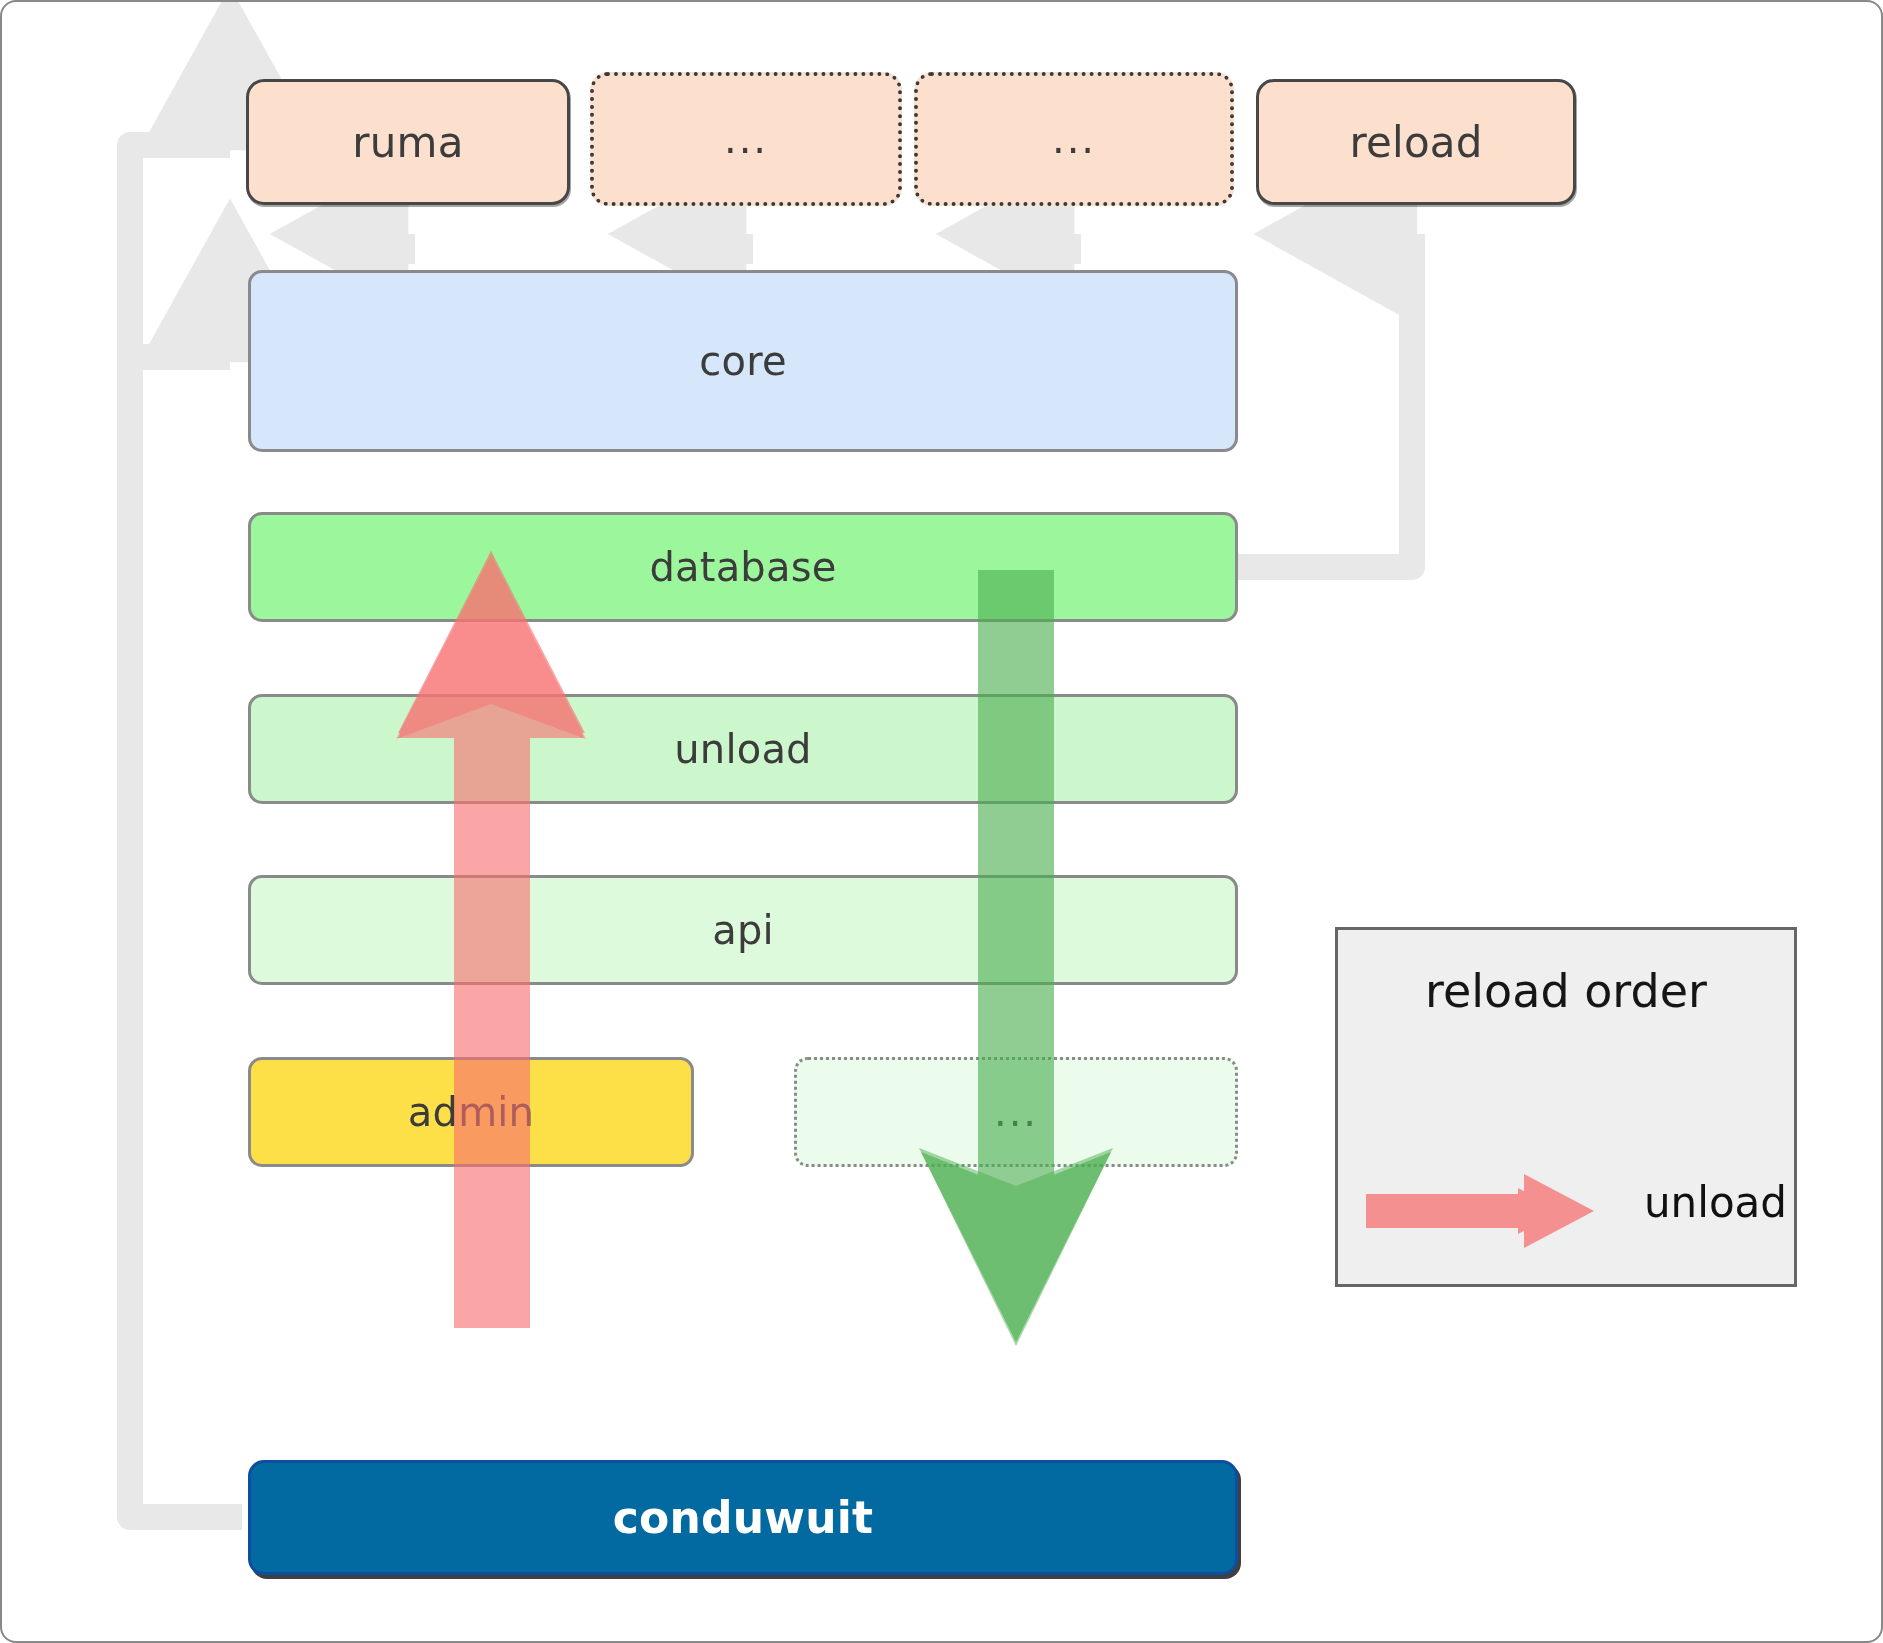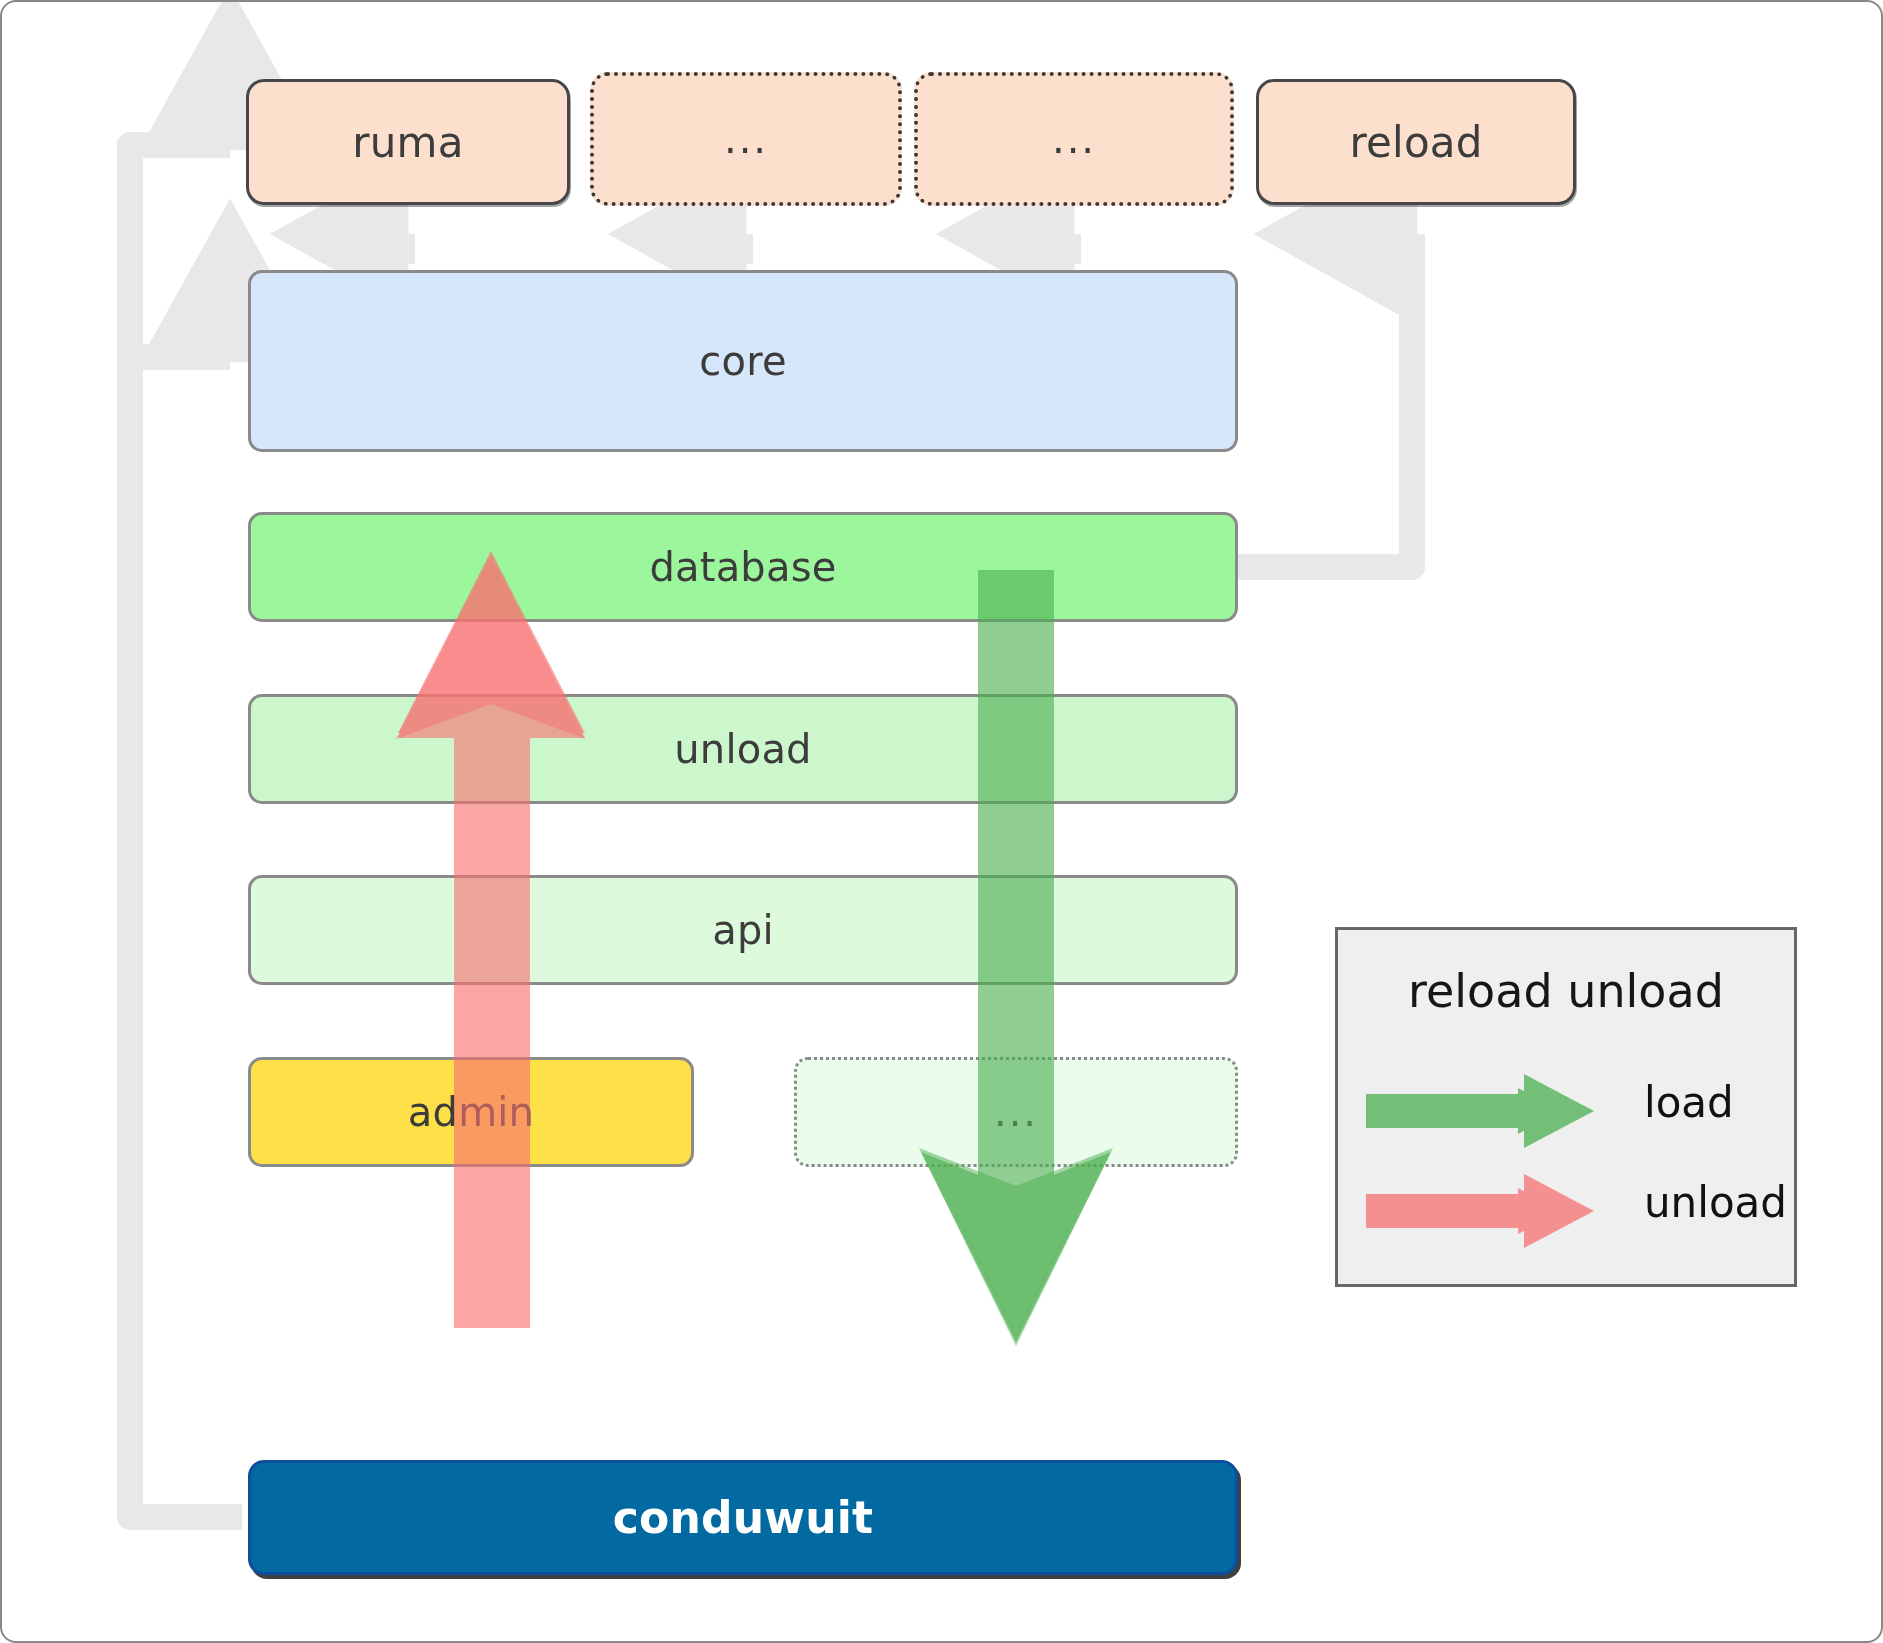--- a/index.html
+++ b/index.html
@@ -213,32 +213,22 @@
     <g opacity="0.62">
       <rect x="976" y="568" width="76" height="680" fill="#4caf50"></rect>
       <polygon points="1014,1340 919,1150 1014,1188 1109,1150" fill="#4caf50"></polygon>
     </g>
     <g opacity="0.5">
       <polygon points="1014,1344 1111,1146 1014,1184 917,1146" fill="#4caf50"></polygon>
     </g>
   </svg>
 
   <div id="legend">
-    <div id="legend-title">reload unload</div>
-
-    <div class="legend-row" style="top:136px;">
-      <svg class="legend-arrow" width="270" height="90" viewBox="0 0 270 90">
-        <g opacity="0.75">
-          <rect x="0" y="28" width="168" height="34" fill="#4caf50"></rect>
-          <polygon points="228,45 158,8 158,82" fill="#4caf50"></polygon>
-          <polygon points="196,45 152,22 152,68" fill="#4caf50"></polygon>
-        </g>
-      </svg>
-      <span class="legend-label">load</span>
-    </div>
+    <div id="legend-title">reload order</div>
+
 
     <div class="legend-row" style="top:236px;text-align:center;">
       <svg class="legend-arrow" width="270" height="90" viewBox="0 0 270 90">
         <g opacity="0.75">
           <rect x="0" y="28" width="168" height="34" fill="#f87171"></rect>
           <polygon points="228,45 158,8 158,82" fill="#f87171"></polygon>
           <polygon points="196,45 152,22 152,68" fill="#f87171"></polygon>
         </g>
       </svg>
       <span class="legend-label">unload</span>

